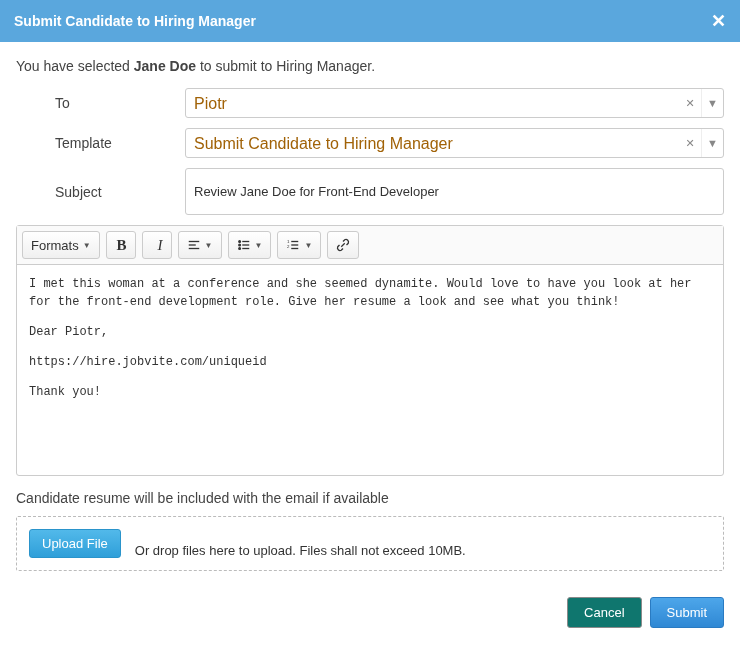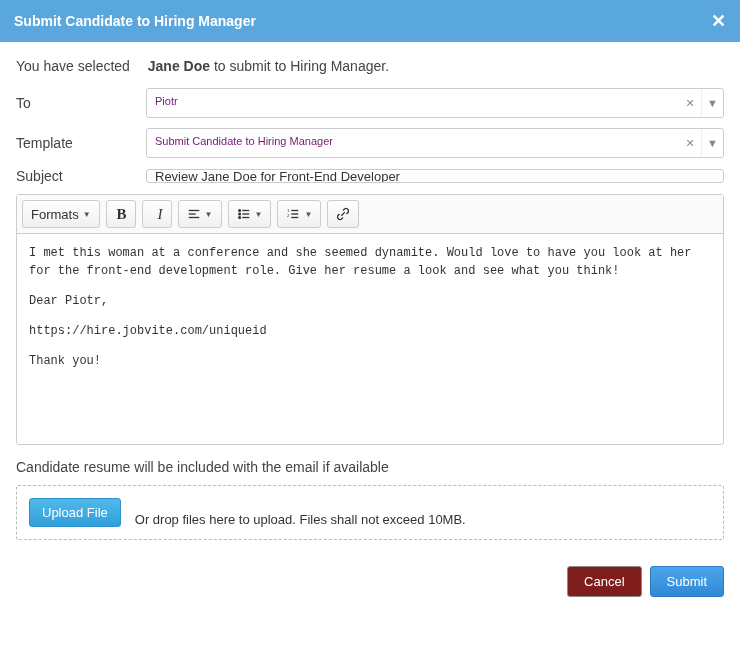--- a/index.html
+++ b/index.html
@@ -26,63 +26,64 @@
     cursor: pointer;
   }
   .content {
     padding: 16px;
   }
   .selected-line {
     font-size: 14px;
     color: #444;
     margin-bottom: 14px;
   }
-  .selected-line .bold { font-weight: bold; margin-left: 14px; }
+  .selected-line .bold { font-weight: bold; }
   .form-row {
     display: flex;
     align-items: center;
     margin-bottom: 10px;
+    margin-left: 39px;
   }
   .form-row .label {
     width: 130px;
     font-size: 14px;
     color: #444;
   }
   .form-row .field {
     flex: 1;
   }
   .combo {
     display: flex;
     border: 1px solid #ccc;
     border-radius: 3px;
     overflow: hidden;
     height: 30px;
     background: #fff;
   }
   .combo .value {
     flex: 1;
     padding: 6px 8px;
-    font-size: 11px;
-    color: #701a75;
+    font-size: 16px;
+    color: #a16207;
   }
   .combo .clear, .combo .caret {
     width: 22px;
     display: flex;
     align-items: center;
     justify-content: center;
     color: #888;
     border-left: 1px solid #eee;
     cursor: pointer;
     font-size: 11px;
   }
   .combo .clear { border-left: none; }
   .text-input {
     display: block;
     width: 100%;
-    height: 14px;
+    height: 47px;
     padding: 6px 8px;
     border: 1px solid #ccc;
     border-radius: 3px;
     font-size: 13px;
     color: #333;
   }
   .editor-wrap {
     border: 1px solid #ccc;
     border-radius: 3px;
     margin-top: 8px;
@@ -158,21 +159,21 @@
     gap: 8px;
   }
   .btn {
     border-radius: 3px;
     padding: 7px 16px;
     font-size: 13px;
     cursor: pointer;
     border: 1px solid transparent;
   }
   .btn-cancel {
-    background: #7f1d1d;
+    background: #0f766e;
     border-color: #8a8a8a;
     color: #fff;
   }
   .btn-submit {
     background: #3d97df;
     background: linear-gradient(#4da6ea,#2f88d4);
     border-color: #2a7bc2;
     color: #fff;
   }
   svg.icn { width:14px; height:14px; stroke:#333; fill:none; stroke-width:1.5; }

